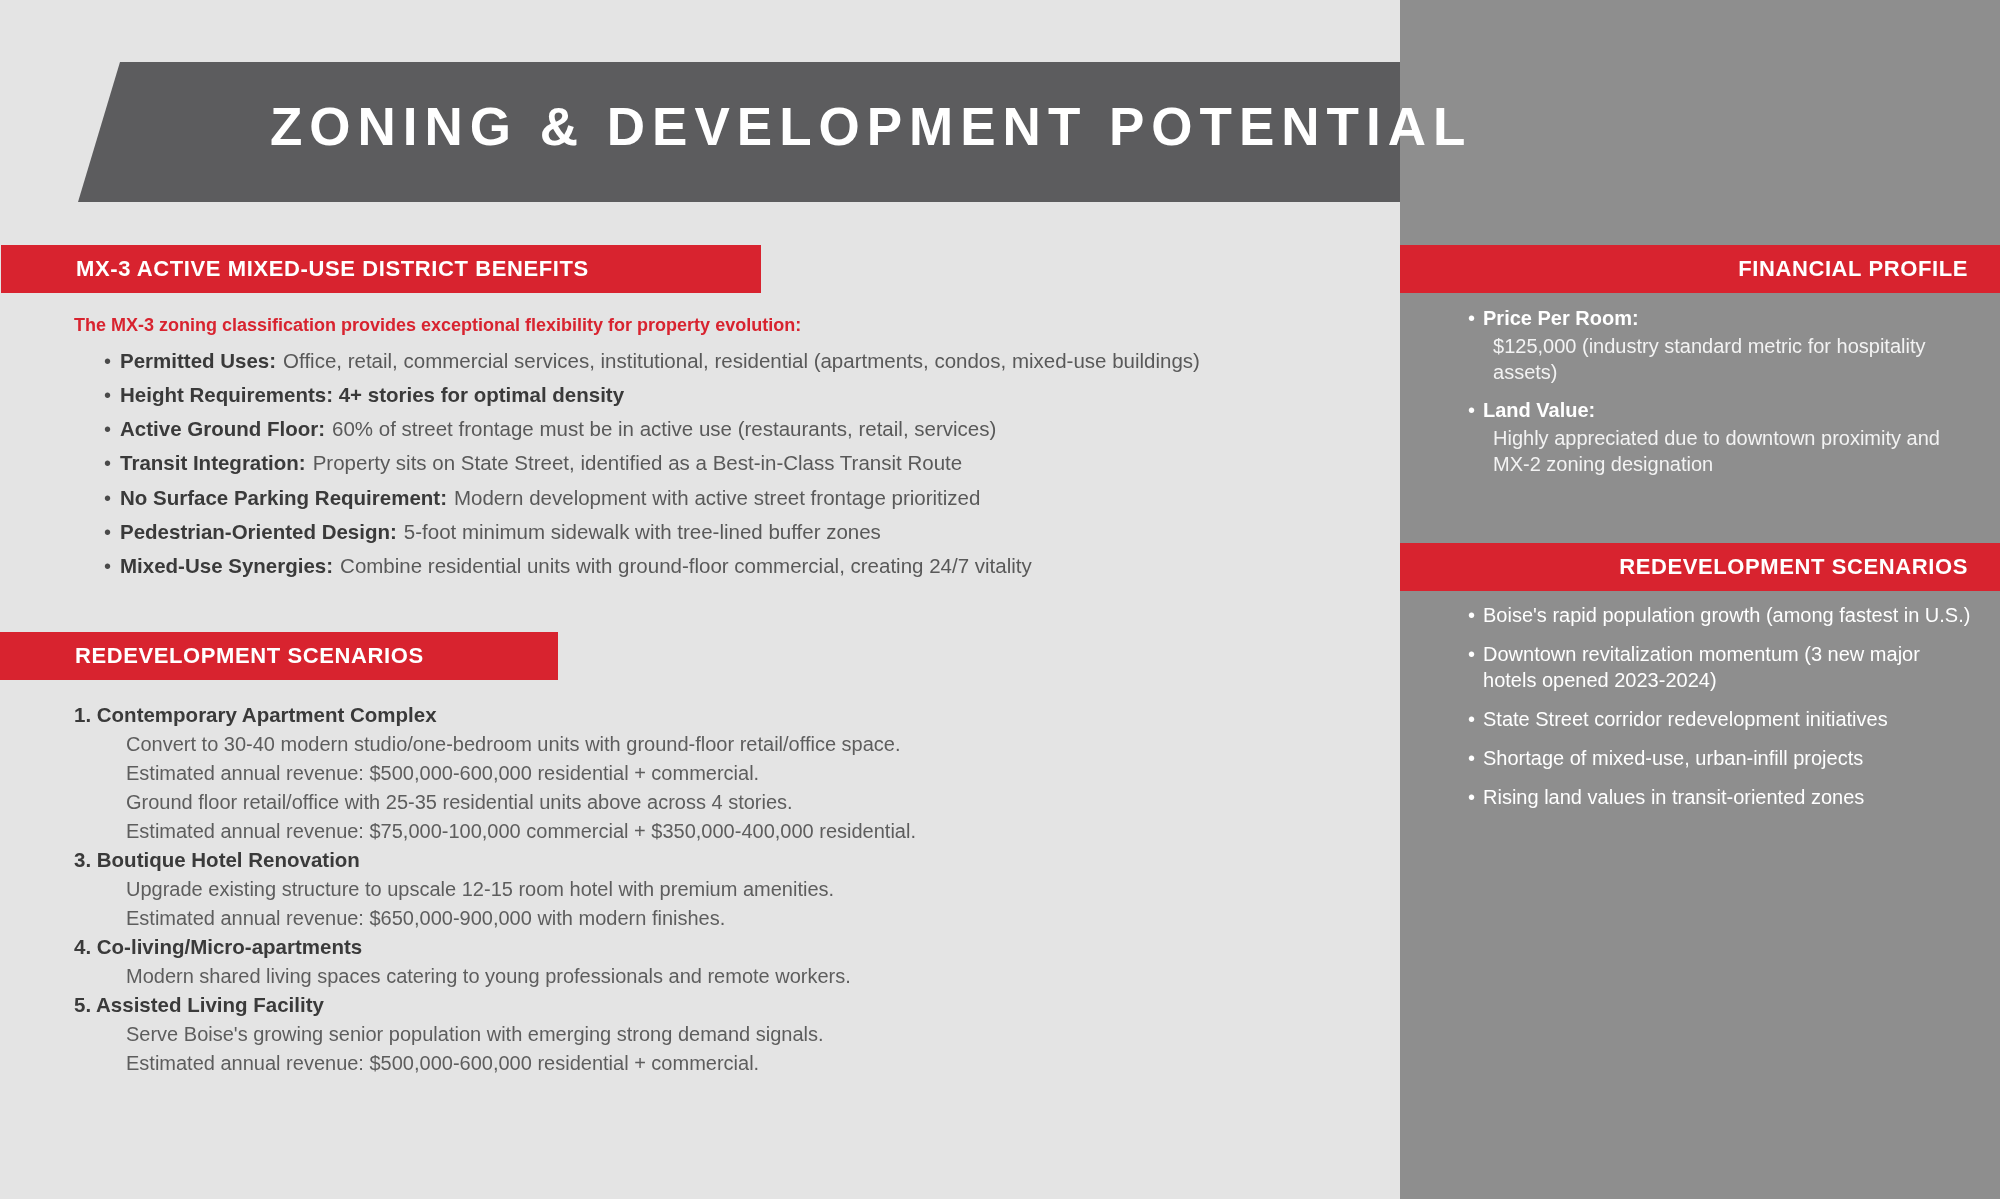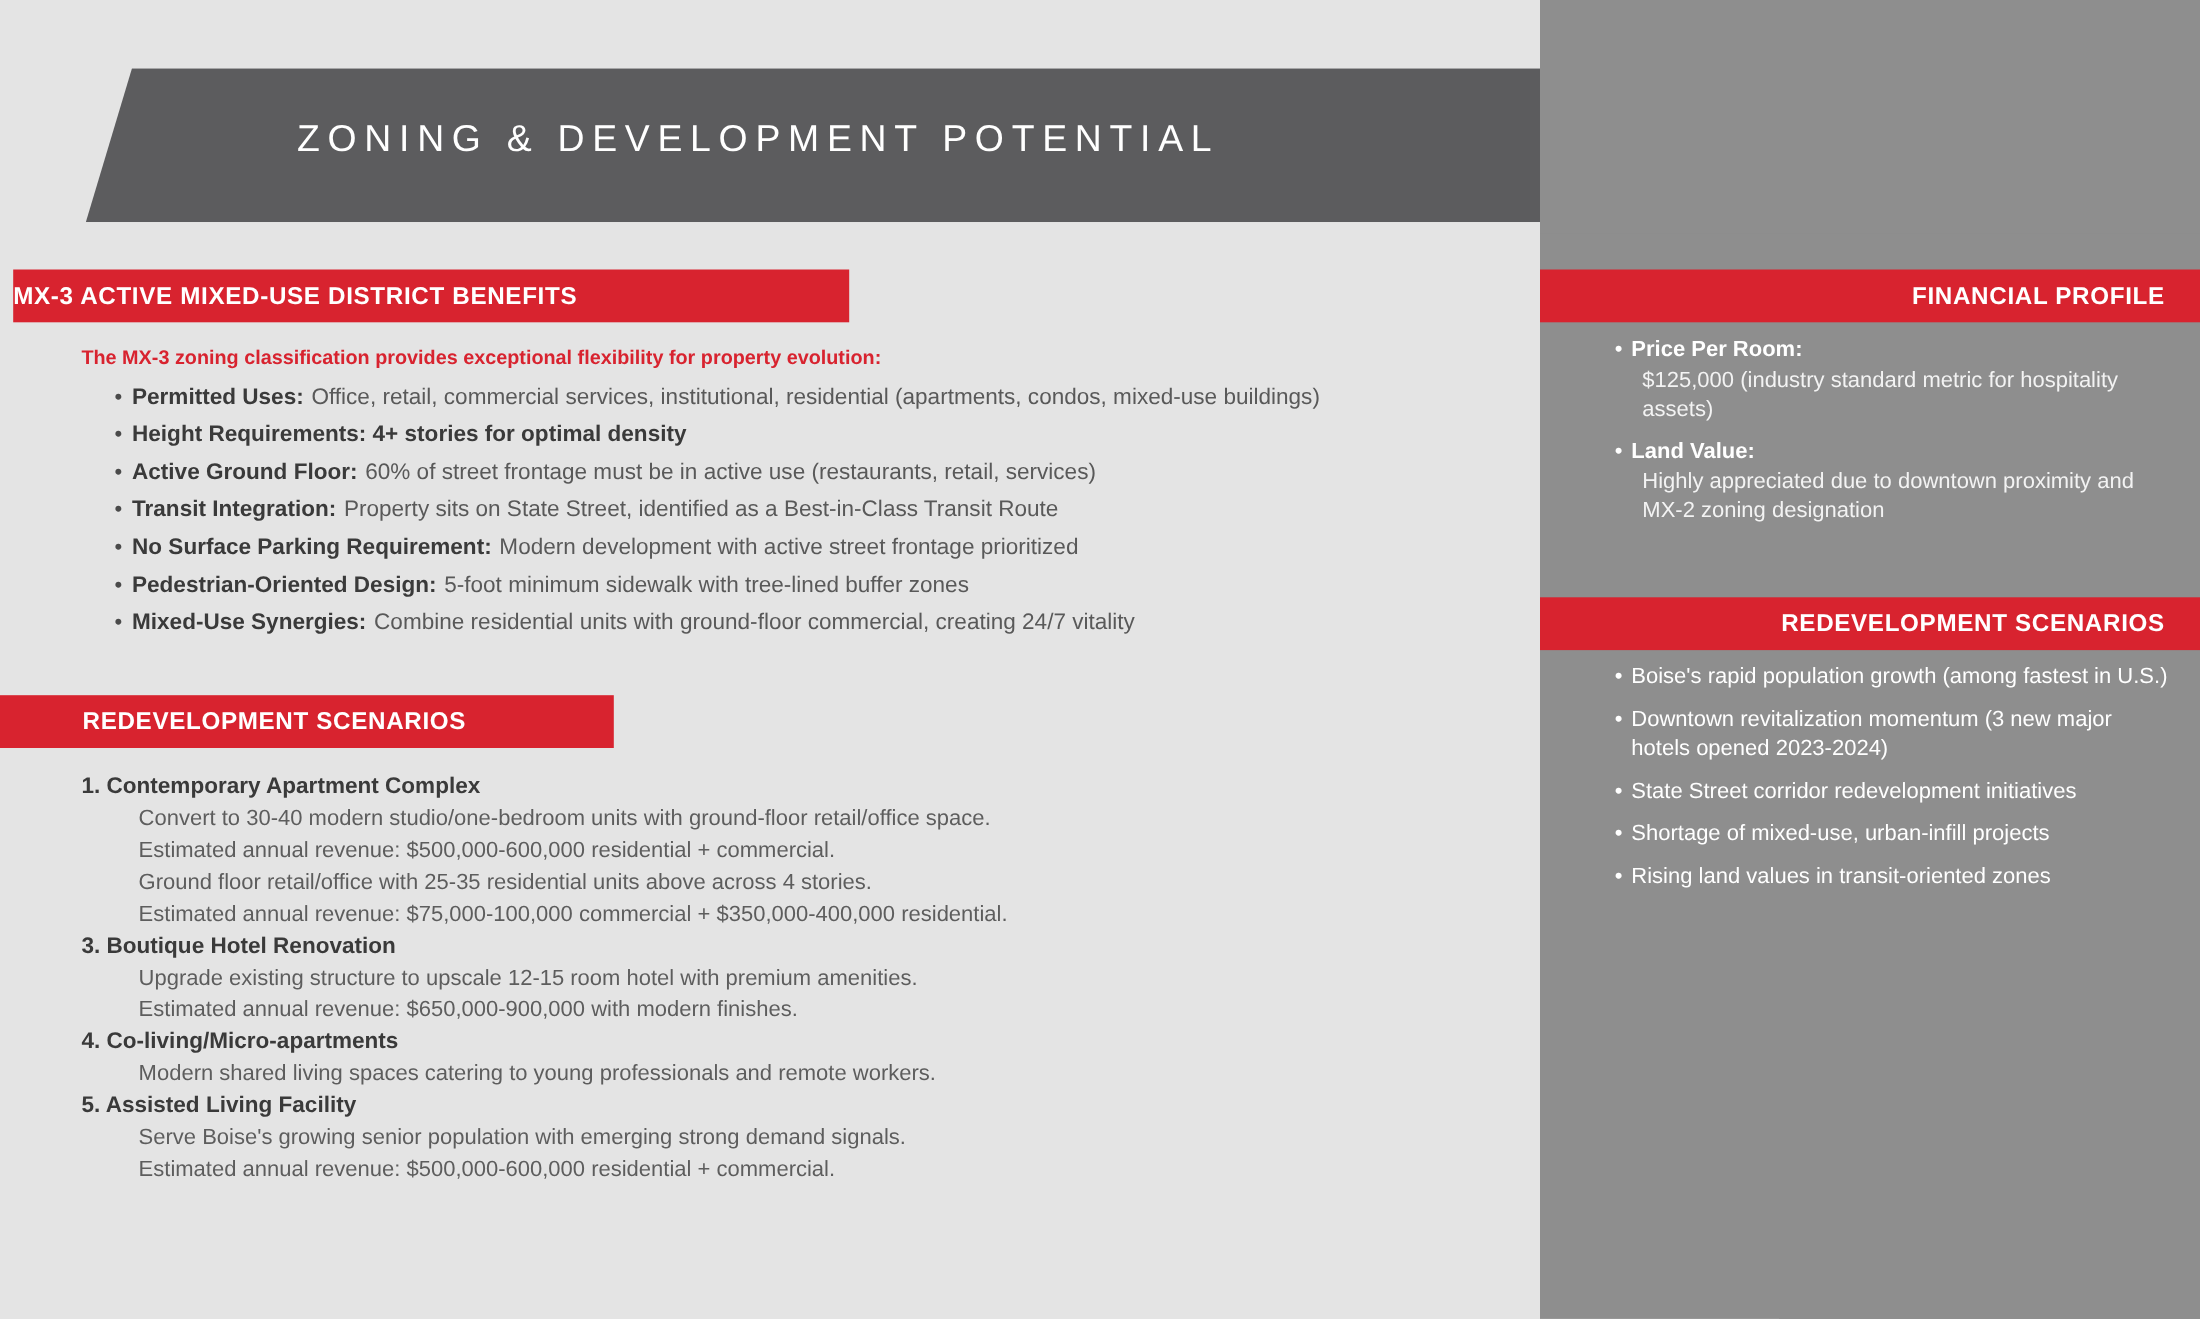--- a/index.html
+++ b/index.html
@@ -41,24 +41,23 @@
     width: 1322px;
     height: 140px;
     background: #5c5c5e;
     clip-path: polygon(42px 0, 1322px 0, 1322px 140px, 0 140px);
   }
   .header-title {
     position: absolute;
     top: 96px;
     left: 270px;
     color: #ffffff;
-    font-size: 34px;
-    font-weight: normal;
+    font-size: 53px;
+    font-weight: bold;
     letter-spacing: 7px;
-    margin-top: 11px;
   }
 
   
   .red-bar {
     position: absolute;
     background: #d8232f;
     display: flex;
     align-items: center;
     box-sizing: border-box;
   }
@@ -66,23 +65,24 @@
     color: #ffffff;
     font-size: 22px;
     font-weight: bold;
     letter-spacing: 0.6px;
     white-space: nowrap;
   }
 
   
   #bar-mx3 {
     top: 245px;
-    left: 12px;
+    left: 1px;
     width: 760px;
     height: 48px;
+    padding-left: 75px;
   }
   .intro-line {
     position: absolute;
     top: 315px;
     left: 74px;
     width: 1240px;
     color: #d8232f;
     font-size: 18px;
     font-weight: bold;
   }

